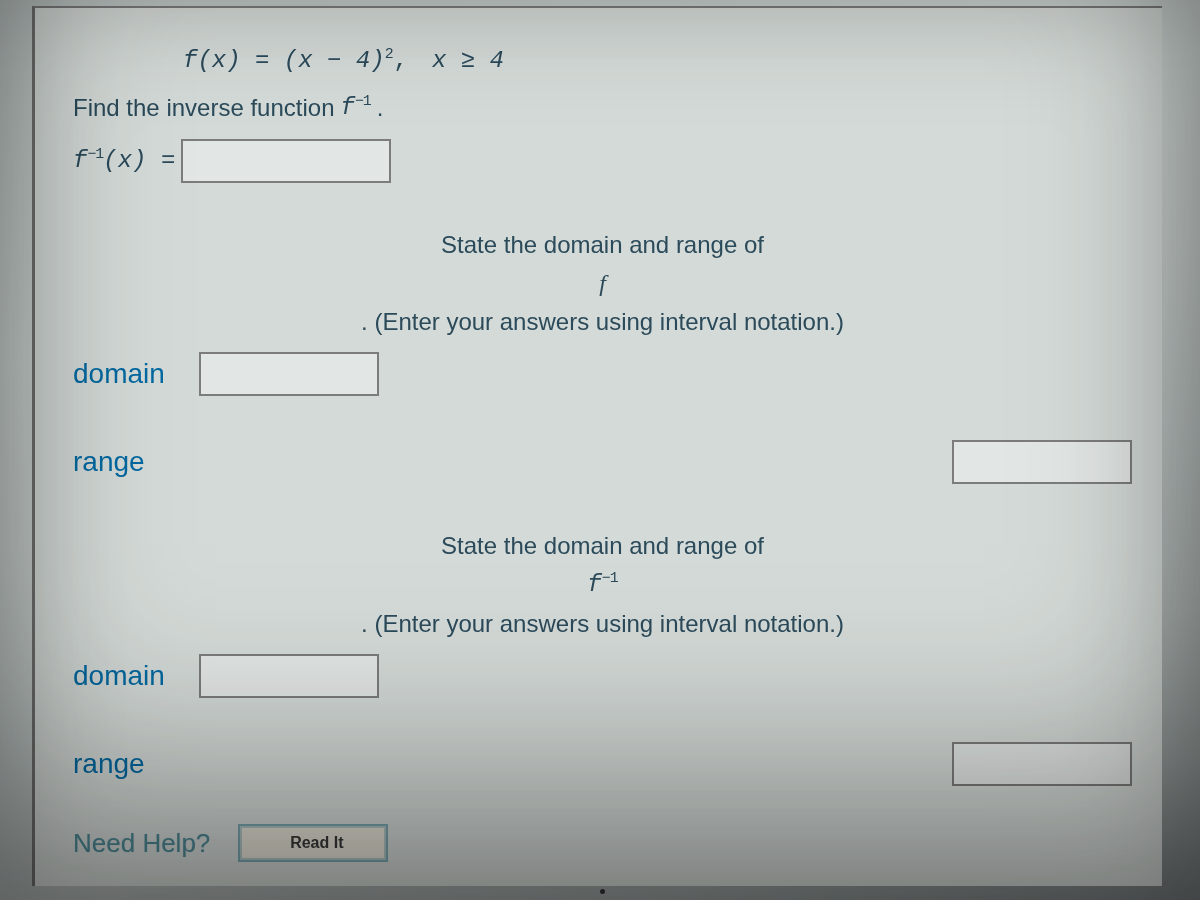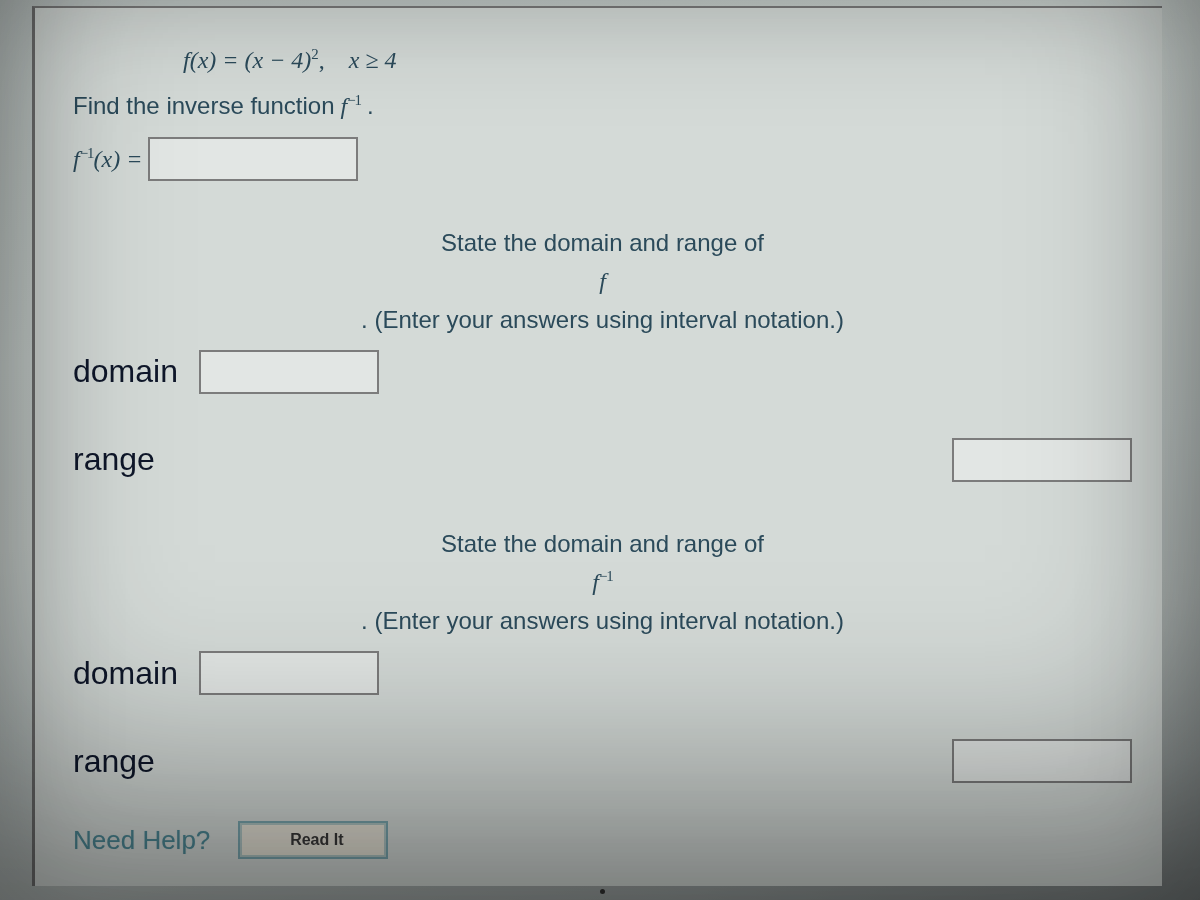--- a/index.html
+++ b/index.html
@@ -43,43 +43,43 @@
     align-items: center;
     flex-wrap: wrap;
     gap: 6px;
   }
   .gap-top-sm { margin-top: 14px; }
   .gap-top-md { margin-top: 44px; justify-content: space-between; }
   .gap-top-lg { margin-top: 46px; flex-direction: column; }
   .indent { padding-left: 110px; }
   .fn-italic { font-style: italic; font-family: Georgia, "Times New Roman", serif; }
   .math {
-    font-family: Liberation Serif, serif;
+    font-family: Liberation Mono, monospace;
     font-style: italic;
     white-space: nowrap;
   }
   .math .up { font-style: normal; }
   sup { font-size: 0.62em; vertical-align: super; font-style: normal; }
   sup.neg { letter-spacing: -1px; }
 
   .answer-box {
     display: inline-block;
     border: 2px solid #7c7c7c;
     background: #e2e6e4;
     height: 44px;
     vertical-align: middle;
   }
   .w-long  { width: 210px; }
   .w-med   { width: 180px; }
 
   .label-col {
     display: inline-block;
     width: 120px;
-    font-size: 32px;
-    color: #0f172a;
+    font-size: 28px;
+    color: #0369a1;
   }
 
   .help-row {
     margin-top: 38px;
     display: flex;
     align-items: center;
     gap: 28px;
   }
   .need-help {
     font-size: 26px;

